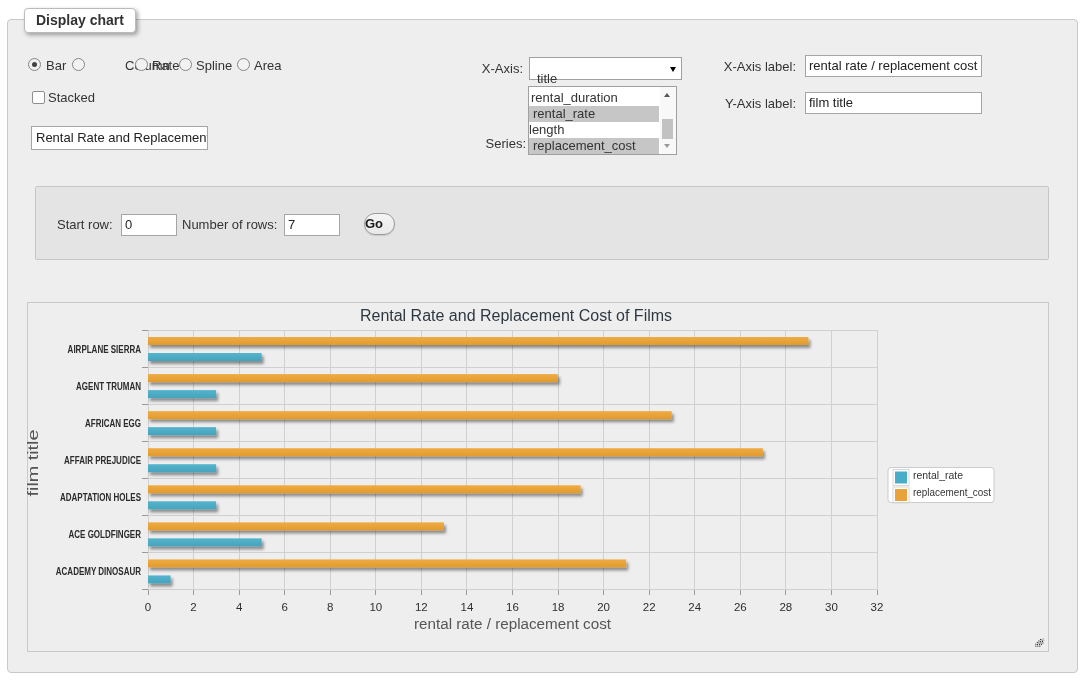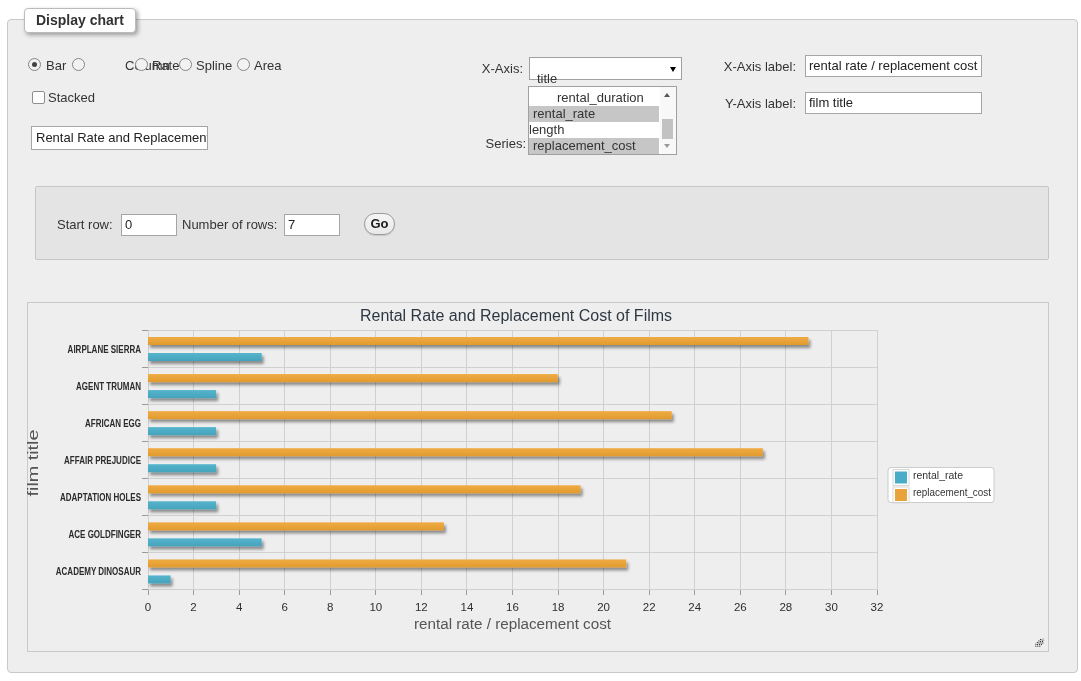--- a/index.html
+++ b/index.html
@@ -42,21 +42,21 @@
 
 <div class="abs ti" style="left:31px;top:126px;width:167px;height:18px;padding:2px 4px;line-height:18px;">Rental Rate and Replacement Cost of Films</div>
 
 <span class="abs lbl" style="left:423px;top:61px;width:100px;text-align:right;">X-Axis:</span>
 <div class="abs" style="left:529px;top:57px;width:151px;height:21px;background:#fff;border:1px solid #a0a0a0;">
   <span style="position:absolute;left:7px;top:13px;">title</span>
   <span style="position:absolute;right:5px;top:9px;width:0;height:0;border-left:3.5px solid transparent;border-right:3.5px solid transparent;border-top:5px solid #000;"></span>
 </div>
 
 <div class="abs" style="left:528px;top:86px;width:147px;height:67px;background:#fff;border:1px solid #a0a0a0;">
-  <div style="position:absolute;left:8px;top:3px;width:126px;height:16px;padding-left:20px;line-height:16px;">rental_duration</div>
+  <div style="position:absolute;left:0;top:3px;width:126px;height:16px;padding-left:2px;line-height:16px;">rental_duration</div>
   <div style="position:absolute;left:0;top:19px;width:126px;height:16px;padding-left:4px;line-height:16px;background:#c6c6c6;">rental_rate</div>
   <div style="position:absolute;left:0;top:35px;width:126px;height:32px;line-height:16px;">length</div>
   <div style="position:absolute;left:0;top:51px;width:126px;height:16px;padding-left:4px;line-height:16px;background:#c6c6c6;">replacement_cost</div>
 
   <div style="position:absolute;right:0;top:0;width:16px;height:67px;background:#f8f8f8;">
     <div style="position:absolute;top:6px;left:4px;width:0;height:0;border-left:3.5px solid transparent;border-right:3.5px solid transparent;border-bottom:4.5px solid #555;"></div>
     <div style="position:absolute;top:31.5px;left:2px;width:11px;height:20px;background:#c2c2c2;"></div>
     <div style="position:absolute;bottom:6px;left:4px;width:0;height:0;border-left:3.5px solid transparent;border-right:3.5px solid transparent;border-top:4.5px solid #9a9a9a;"></div>
   </div>
 </div>
@@ -66,21 +66,21 @@
 <div class="abs ti" style="left:805px;top:55px;width:169px;height:16px;padding:2px 3px;line-height:16px;">rental rate / replacement cost</div>
 <span class="abs lbl" style="left:696px;top:96px;width:100px;text-align:right;">Y-Axis label:</span>
 <div class="abs ti" style="left:805px;top:92px;width:169px;height:16px;padding:2px 3px;line-height:16px;">film title</div>
 
 <div class="abs" style="left:35px;top:186px;width:1012px;height:72px;background:#e4e4e4;border:1px solid #c6c6c6;border-radius:2px;"></div>
 <span class="abs lbl" style="left:57px;top:217px;">Start row:</span>
 <div class="abs ti" style="left:121px;top:214px;width:48px;height:14px;padding:3px;line-height:14px;">0</div>
 <span class="abs lbl" style="left:182px;top:217px;">Number of rows:</span>
 <div class="abs ti" style="left:284px;top:214px;width:48px;height:14px;padding:3px;line-height:14px;">7</div>
 <div class="abs" style="left:364px;top:213px;width:29px;height:20px;border:1px solid #9b9b9b;
-  border-radius:11px;background:linear-gradient(#f5f5f5,#e9e9e9);text-align:center;
+  border-radius:11px;background:linear-gradient(#f5f5f5,#e9e9e9);
   line-height:20px;font-weight:bold;color:#1a1a1a;box-shadow:0 1px 1px rgba(0,0,0,0.12);">Go</div>
 
 <div class="abs" style="left:27px;top:302px;width:1020px;height:348px;background:#eee;border:1px solid #c9c9c9;"></div>
 <svg class="abs" style="left:27px;top:302px;" width="1021" height="349">
   <defs>
     <linearGradient id="gOr" x1="0" y1="0" x2="0" y2="1">
       <stop offset="0" stop-color="#efab43"></stop>
         <stop offset="1" stop-color="#e19b2e"></stop>
     </linearGradient>
     <linearGradient id="gTe" x1="0" y1="0" x2="0" y2="1">

